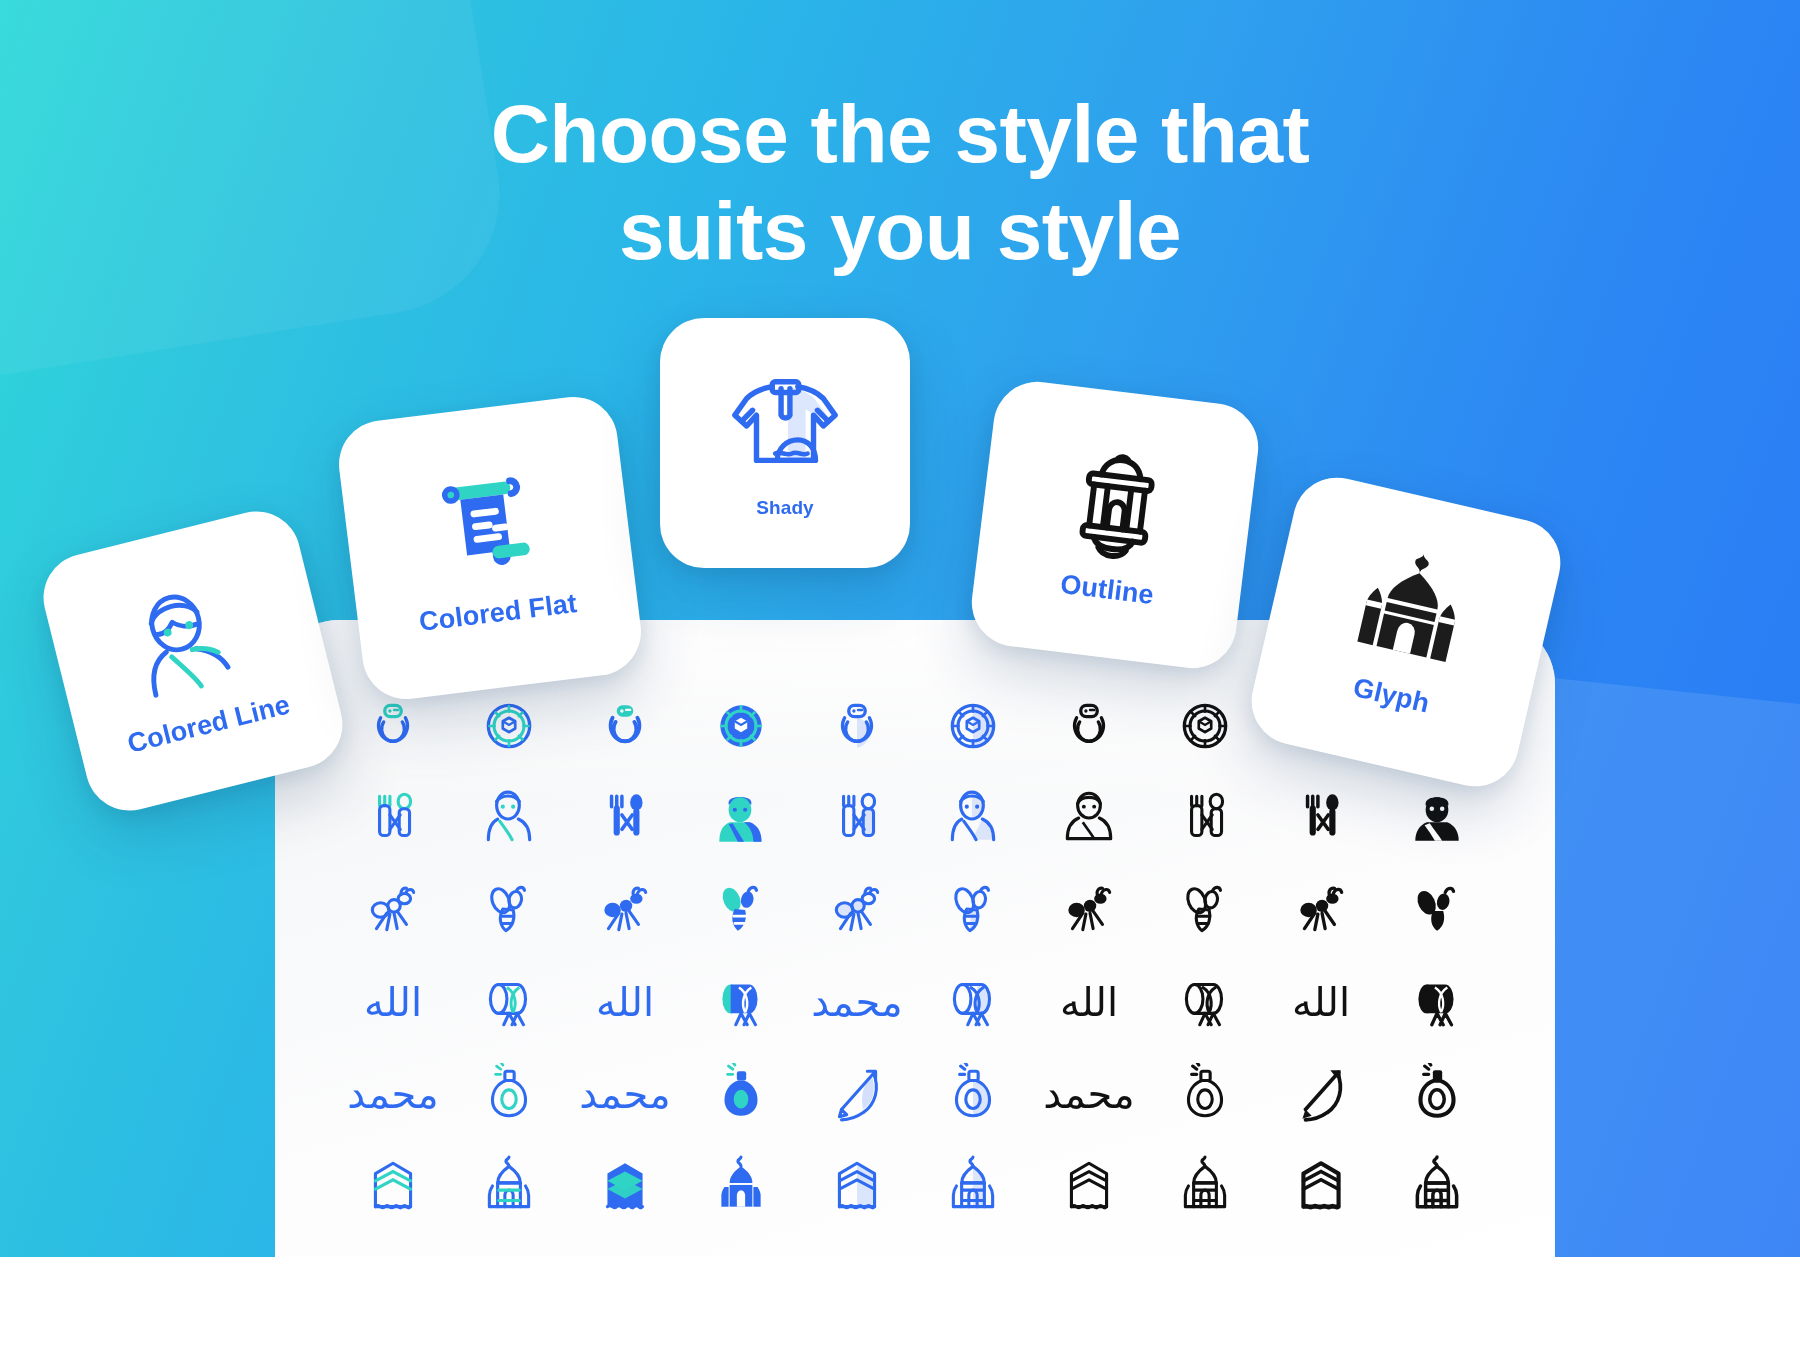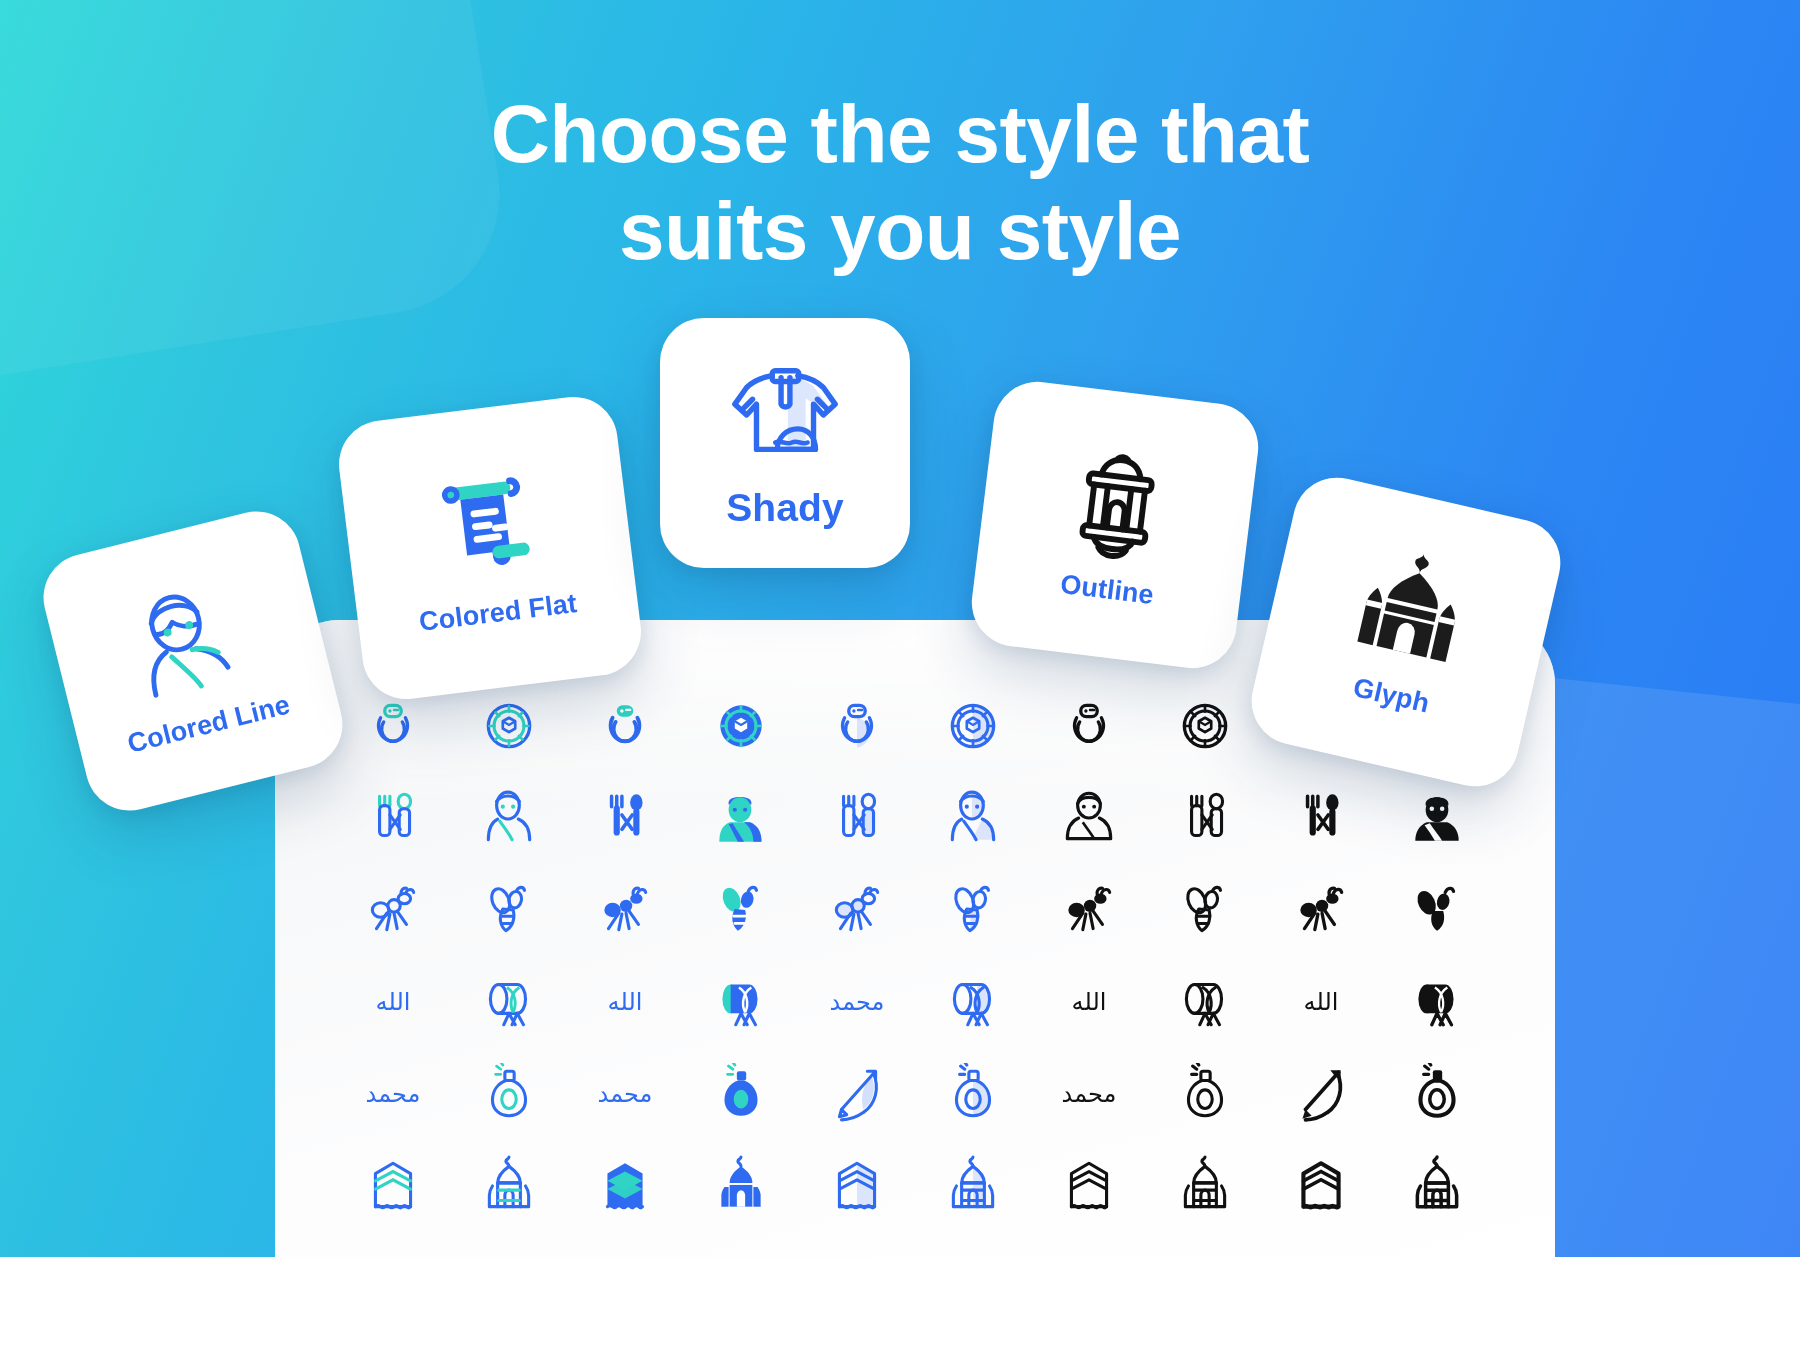--- a/index.html
+++ b/index.html
@@ -71,21 +71,21 @@
     width: 1160px;
     display: grid;
     grid-template-columns: repeat(10, 1fr);
     grid-auto-rows: 92px;
     align-items: center;
     justify-items: center;
     z-index: 4;
   }
   .gcell { width: 62px; height: 62px; display: flex; align-items: center; justify-content: center; }
   .gcell svg { width: 100%; height: 100%; display: block; }
-  .ar { font-size: 24px; line-height: 1; font-family: "DejaVu Sans", sans-serif; text-align: center; }
+  .ar { font-size: 40px; line-height: 1; font-family: "DejaVu Sans", sans-serif; text-align: center; }
 
   
   .card {
     position: absolute;
     background: #ffffff;
     border-radius: 44px;
     box-shadow: 0 26px 60px rgba(9,52,96,0.18), 0 6px 18px rgba(9,52,96,0.10);
     display: flex;
     flex-direction: column;
     align-items: center;
@@ -105,21 +105,21 @@
     letter-spacing: 0.1px;
     white-space: nowrap;
   }
 
   #card-colored-line { left: 62px;   top: 530px; width: 262px; height: 262px; transform: rotate(-14deg); }
   #card-colored-flat { left: 350px;  top: 408px; width: 280px; height: 280px; transform: rotate(-7deg); }
   #card-shady        { left: 660px;  top: 318px; width: 250px; height: 250px; transform: rotate(0deg); }
   #card-outline      { left: 982px;  top: 392px; width: 266px; height: 266px; transform: rotate(7deg); }
   #card-glyph        { left: 1270px; top: 496px; width: 272px; height: 272px; transform: rotate(13deg); }
 
-  #card-shady .card-label { font-size: 39px; }
+  #card-shady .card-label { font-size: 19px; }
 </style>
 </head>
 <body>
 
 <div id="stage">
 
   <div class="blob" id="blob-left"></div>
   <div class="blob" id="blob-right"></div>
 
   <h1 id="headline">

